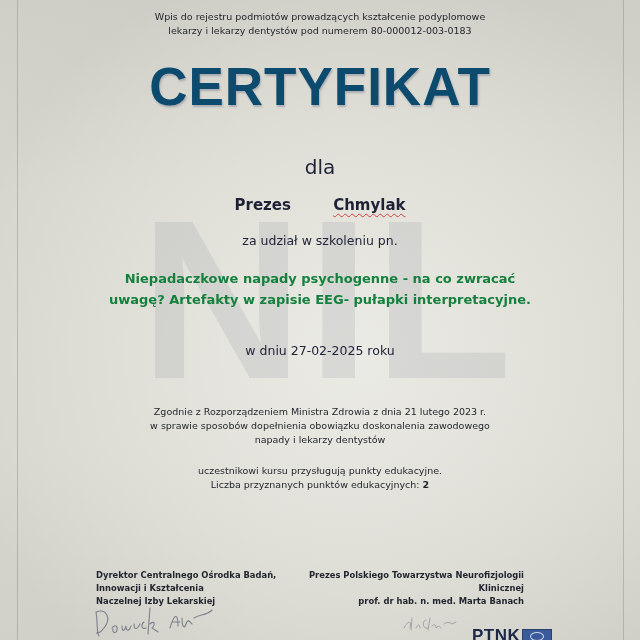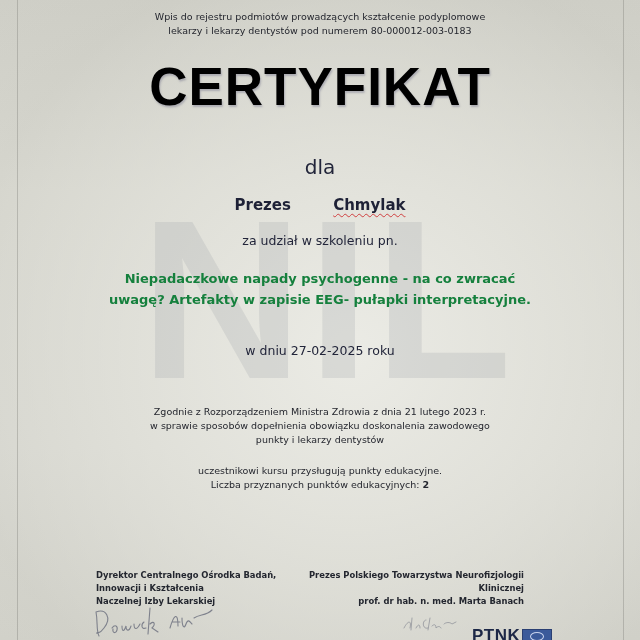--- a/index.html
+++ b/index.html
@@ -58,21 +58,21 @@
       font-size: 9.5px;
       line-height: 13.5px;
       color: #24262e;
     }
     .title {
       top: 56px;
       font-family: "Liberation Sans", sans-serif;
       font-weight: bold;
       font-size: 53px;
       letter-spacing: 1px;
-      color: #000000;
+      color: #0c4a6e;
       text-shadow: 1px 2px 2px rgba(90,90,120,0.35);
     }
     .dla {
       top: 155px;
       font-size: 20px;
       color: #22253a;
     }
     .name {
       top: 196px;
       font-weight: bold;
@@ -202,21 +202,21 @@
 <div class="line course">
   <div>Niepadaczkowe napady psychogenne - na co zwracać</div>
   <div>uwagę? Artefakty w zapisie EEG- pułapki interpretacyjne.</div>
 </div>
 
 <div class="line date">w dniu 27-02-2025 roku</div>
 
 <div class="line regulation">
   <div>Zgodnie z Rozporządzeniem Ministra Zdrowia z dnia 21 lutego 2023 r.</div>
   <div>w sprawie sposobów dopełnienia obowiązku doskonalenia zawodowego</div>
-  <div>punkty i lekarzy dentystów</div>
+  <div>napady i lekarzy dentystów</div>
 </div>
 
 <div class="line points">
   <div>uczestnikowi kursu przysługują punkty edukacyjne.</div>
   <div>
     <span>Liczba przyznanych punktów edukacyjnych:</span>
     <b>2</b>
   </div>
 </div>
 

